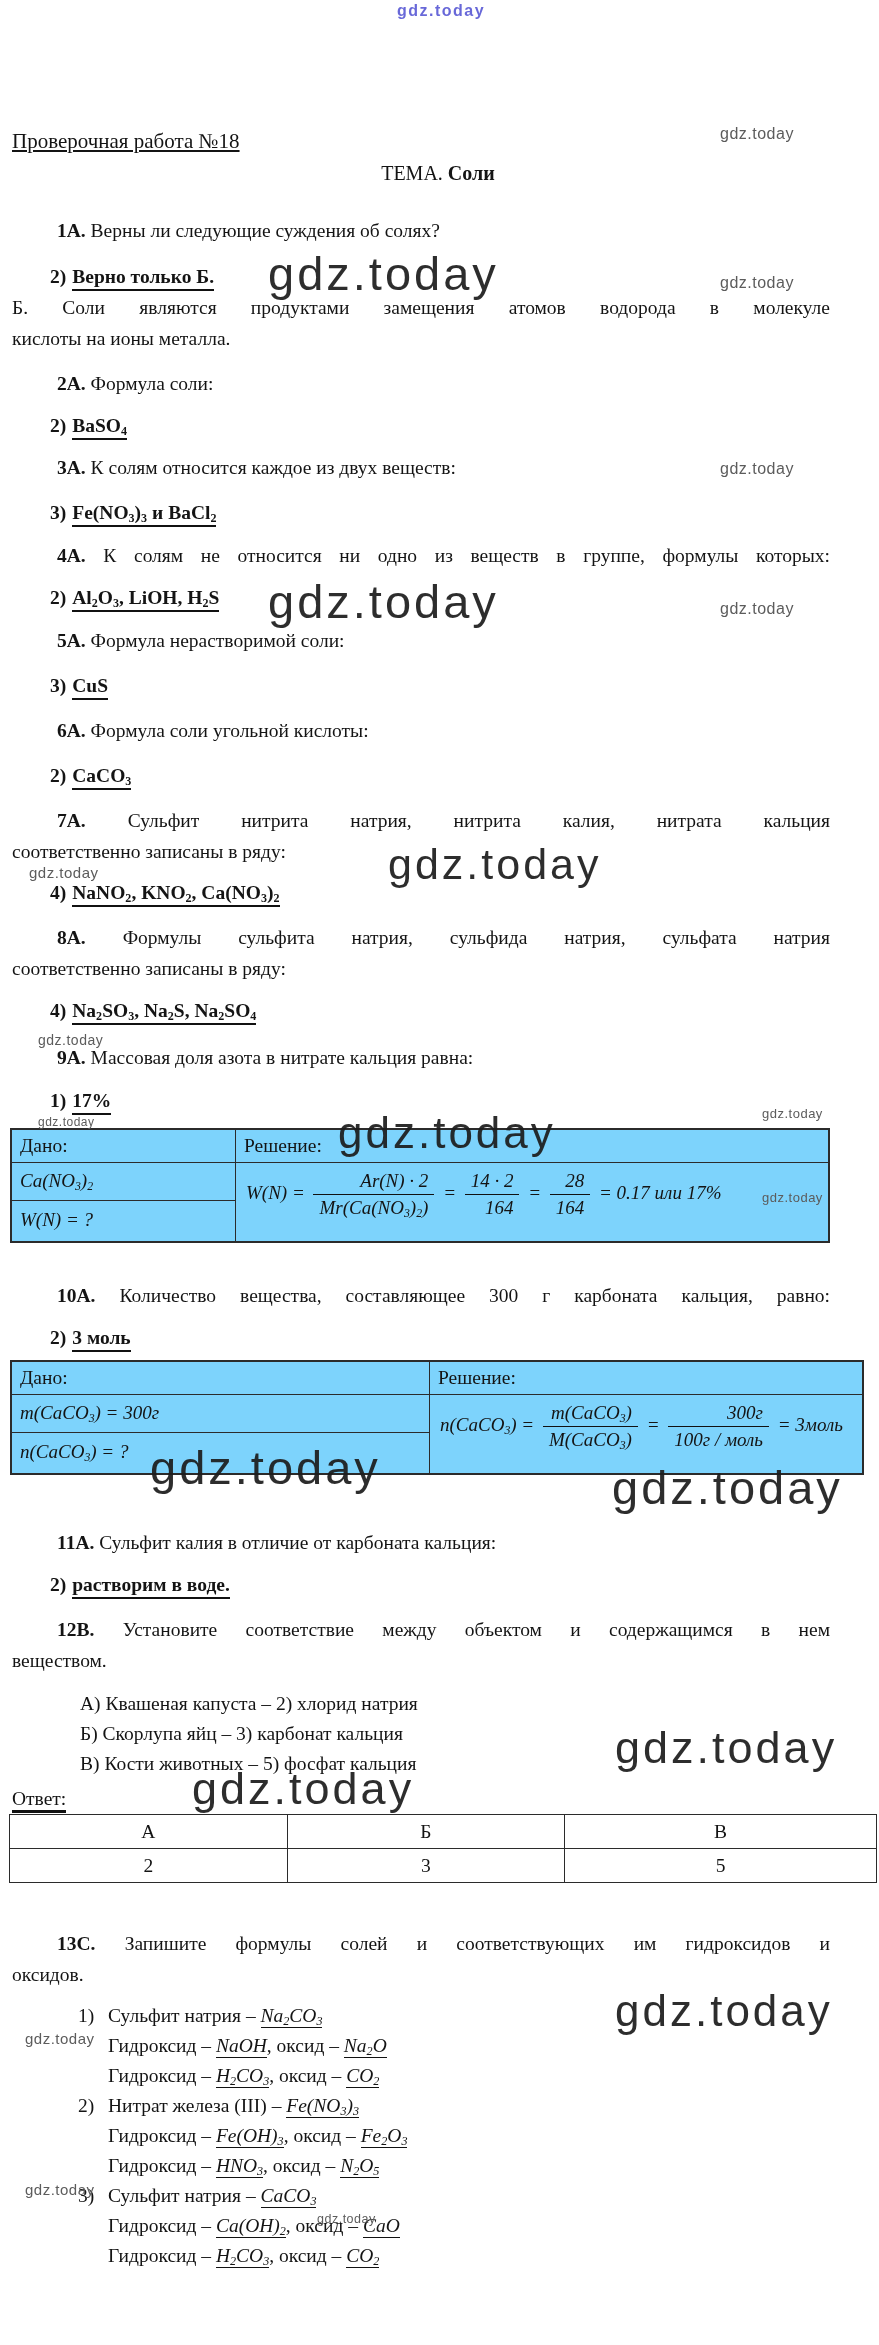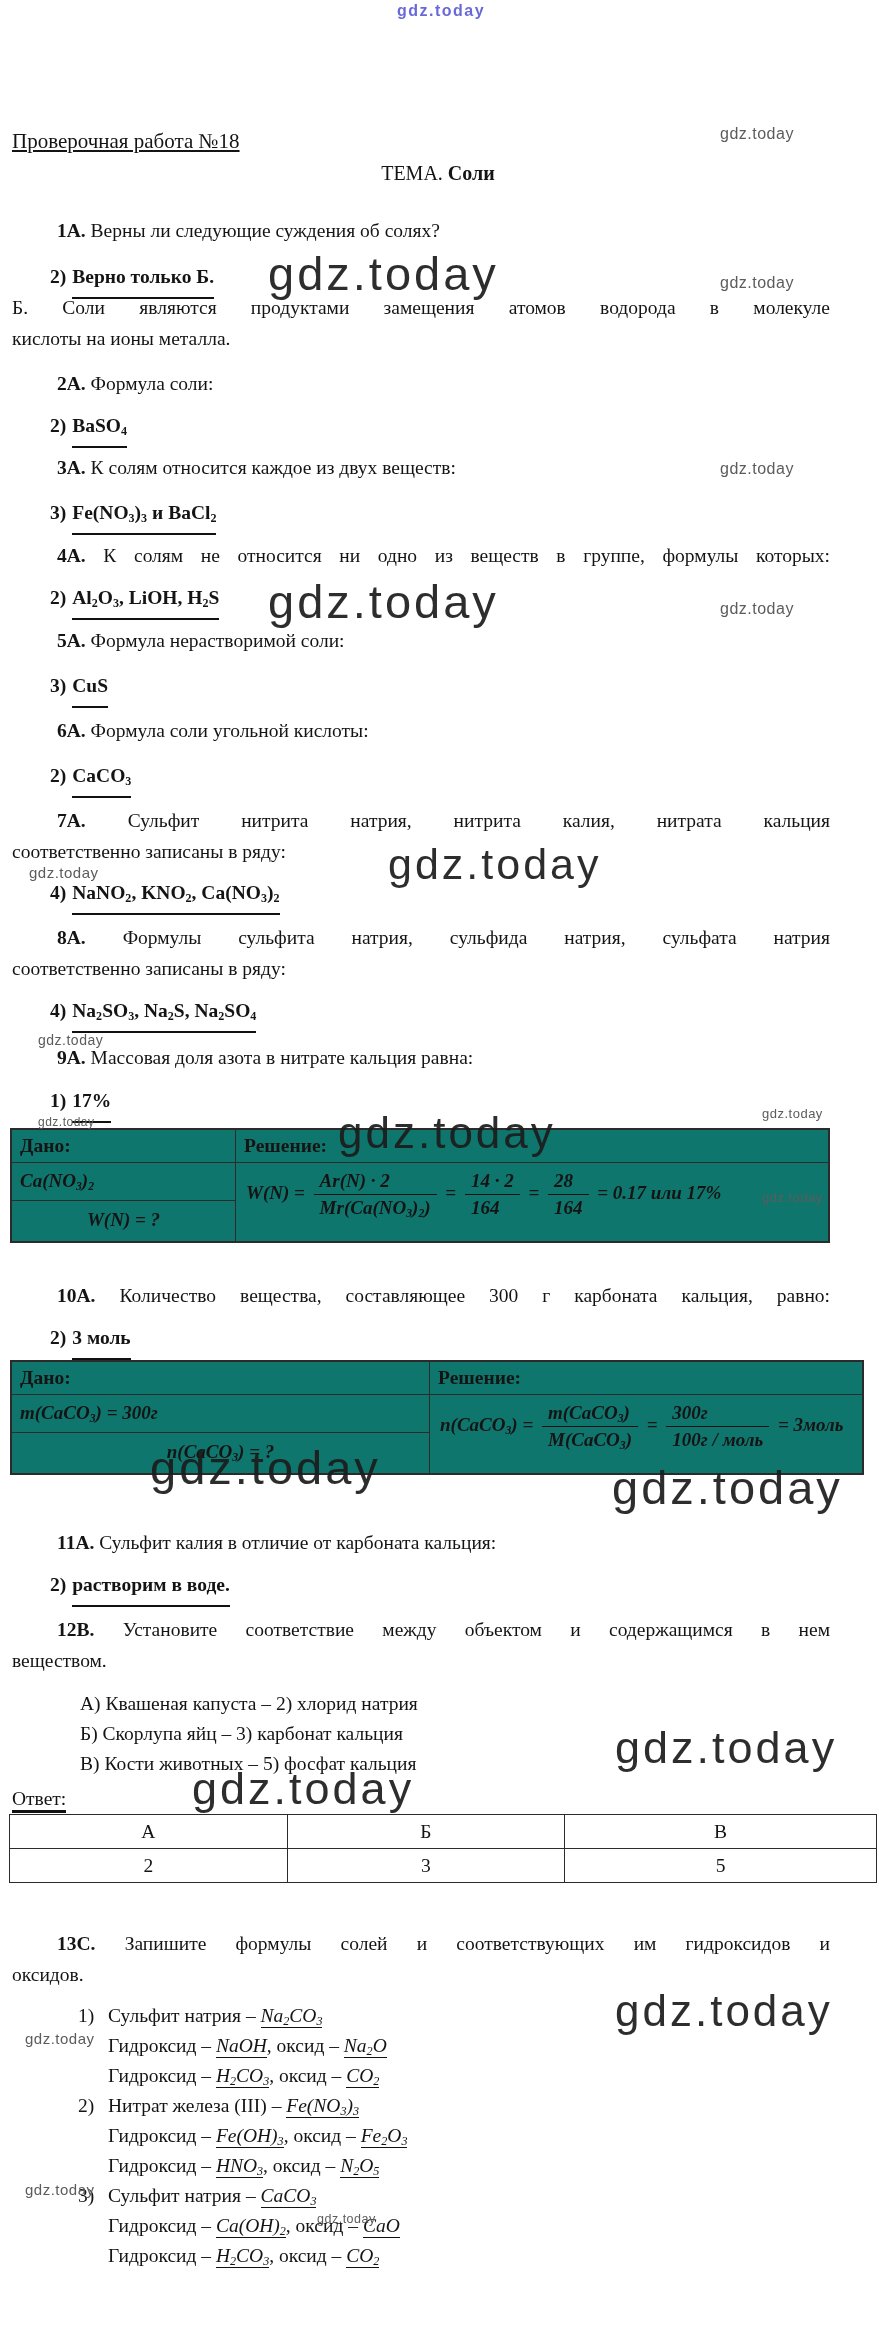--- a/index.html
+++ b/index.html
@@ -8,37 +8,37 @@
   .content{position:absolute;left:12px;top:0;width:818px;}
   .line{line-height:31px;}
   .j{text-align:justify;text-align-last:justify;}
   .qnum{font-weight:bold;}
   .title{margin-top:126px;font-size:21px;line-height:30px;}
   .title span{text-decoration:underline;}
   .theme{margin-top:2px;line-height:30px;text-align:center;padding-left:34px;font-size:20px;}
   .theme .bold{font-weight:bold;margin-top:10px;}
   .q{ text-indent:45px;}
   .ans{margin-left:38px;line-height:31px;font-weight:bold;}
-  .ans .ans-text{border-bottom:2.2px solid #111;padding-bottom:10px;}
+  .ans .ans-text{border-bottom:2.2px solid #111;padding-bottom:2px;}
   .ans .ans-num{margin-right:6px;}
   .para{line-height:31px;}
   sub{font-size:0.62em;vertical-align:-0.25em;line-height:0;}
   
-  .ttable{border:2px solid #2b2b2b;margin-left:-2px;background:#0f766e;font-weight:bold;}
+  .ttable{border:2px solid #2b2b2b;margin-left:-2px;background:#7dd3fc;}
   .t1{width:816px;display:grid;grid-template-columns:224px 1fr;margin-top:12px;}
   .t2{width:850px;display:grid;grid-template-columns:418px 1fr;margin-top:7px;}
   .th-cell{border-bottom:1.6px solid #2b2b2b;padding:2px 8px 3px;line-height:27px;}
   .th-left{border-right:1.6px solid #2b2b2b;}
   .tbody-left{border-right:1.6px solid #2b2b2b;}
   .tbody-left .row1{border-bottom:1.4px solid #2b2b2b;padding:3px 8px 4px;}
-  .tbody-left .row2{padding:4px 8px 6px;text-align:center;}
+  .tbody-left .row2{padding:4px 8px 6px;}
   .tbody-right{padding:2px 10px 6px;}
   .math{font-style:italic;font-size:19px;line-height:30px;}
   .mathline{margin-top:2px;}
-  .frac{display:inline-block;vertical-align:middle;text-align:left;margin:2px 4px;line-height:24px;}
+  .frac{display:inline-block;vertical-align:middle;text-align:right;margin:2px 4px;line-height:24px;}
   .frac .num{display:block;border-bottom:1.5px solid #111;padding:0 6px 1px;}
   .frac .den{display:block;padding:1px 6px 0;}
   
   .opt{margin-left:68px;line-height:30px;}
   .otvet{margin-top:5px;line-height:30px;font-weight:normal;}
   .otvet span{border-bottom:3px solid #111;padding-bottom:1px;}
   .t12{width:866px;margin-left:-3px;border:1.6px solid #2b2b2b;display:grid;
        grid-template-columns:1fr 1fr 1.12fr;}
   .t12 .cell{text-align:center;line-height:31px;padding:1px 0;}
   .t12 .hrow{border-bottom:1.6px solid #2b2b2b;}

